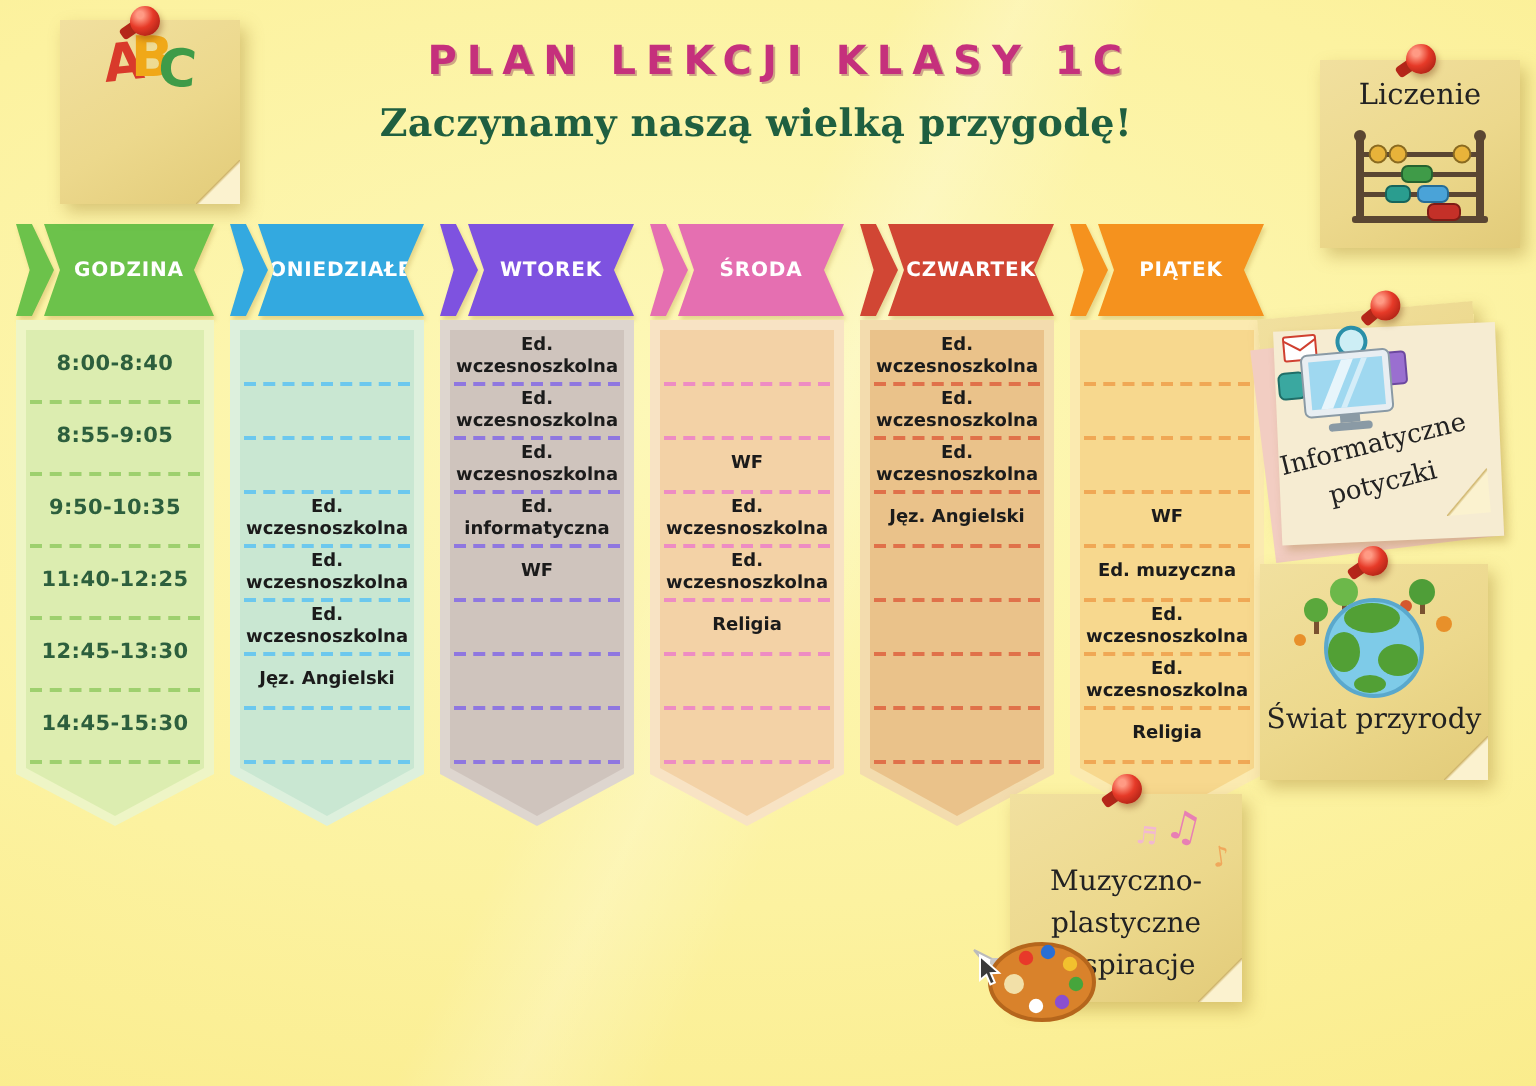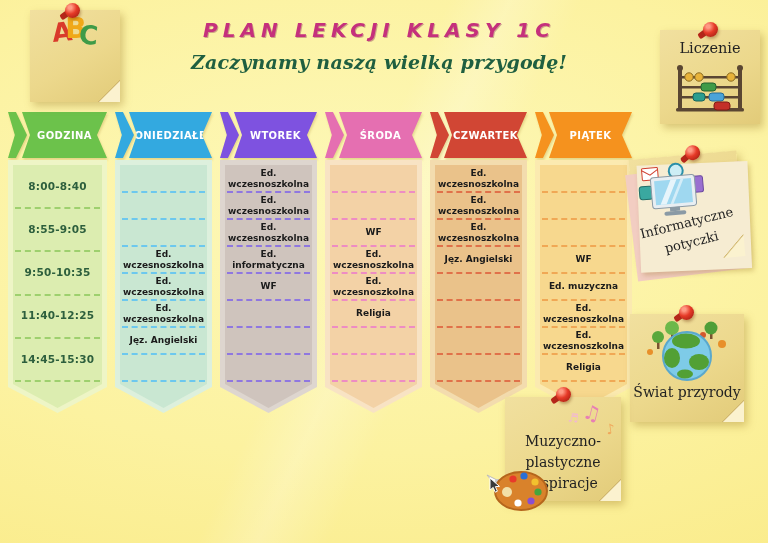--- a/index.html
+++ b/index.html
@@ -4,21 +4,21 @@
 <style>
   html,body{margin:0;padding:0;}
   .stage{
     position:relative; width:768px; height:543px; overflow:hidden;
     font-family:"DejaVu Sans", sans-serif;
     background:
       linear-gradient(115deg, rgba(255,255,255,0) 44%, rgba(255,255,255,.22) 50%, rgba(255,255,255,0) 57%),
       radial-gradient(130% 95% at 45% 38%, var(--background_top,#fdf8b8) 0%, #fcf2a0 48%, var(--background_bottom,#f9e87e) 100%);
   }
   
-  .titleblock{position:absolute; left:173px; top:18px; width:412px; text-align:center;font-style:italic;}
+  .titleblock{position:absolute; left:154px; top:18px; width:412px; text-align:right;}
   .title{
     color:var(--title,#c5307c); font-weight:bold; font-size:20px; letter-spacing:5px;
     text-shadow:1px 1px 0 rgba(120,20,70,.35);
   }
   .subtitle{
     margin-top:9px; color:var(--subtitle,#1f5f40); font-family:"DejaVu Serif", serif;
     font-weight:bold; font-size:19px; letter-spacing:.2px;
   }
   
   .timetable{position:absolute; left:8px; top:112px; display:flex; gap:8px;}
@@ -87,21 +87,21 @@
   .n-czytanie .notelabel{font-size:13px; margin-top:3px; line-height:1.45;}
   
   .n-liczenie{left:660px; top:30px; width:100px; height:94px;}
   .n-liczenie .notelabel{font-size:14.5px; margin-top:10px;}
   .n-liczenie svg{display:block; margin:8px auto 0;}
   
   .n-informatyczne{left:633px; top:155px; width:108px; height:106px; transform:rotate(-5deg);}
   .n-informatyczne svg{display:block; margin:6px 0 0 6px;}
   .n-informatyczne .notelabel{font-size:13px; margin-top:-4px; transform:rotate(-9deg); line-height:1.5;}
   
-  .n-swiat{left:630px; top:314px; width:114px; height:108px;}
+  .n-swiat{left:630px; top:282px; width:114px; height:108px;}
   .n-swiat svg{display:block; margin:6px auto 0;}
   .n-swiat .notelabel{font-size:14px; margin-top:2px;}
   
   .n-muzyczno{left:505px; top:397px; width:116px; height:104px;}
   .n-muzyczno .notelabel{font-size:14px; margin-top:34px; line-height:1.5;}
   .mus{position:absolute; font-weight:bold;}
   .mus1{right:20px; top:4px; font-size:20px; color:#e87fb4; transform:rotate(14deg);}
   .mus2{right:6px; top:24px; font-size:14px; color:#f0a85c; transform:rotate(-8deg);}
   .mus3{right:42px; top:14px; font-size:12px; color:#f2b8d2; transform:rotate(6deg);}
   .palette{position:absolute; left:-22px; bottom:-12px; z-index:7;}
@@ -127,20 +127,21 @@
           </span>
         </div>
         <div class="colbody">
           <div class="outer"></div>
           <div class="inner"></div>
           <div class="rows">
             <div class="row time">8:00-8:40</div>
             <div class="row time">8:55-9:05</div>
             <div class="row time">9:50-10:35</div>
             <div class="row time">11:40-12:25</div>
+            <div class="row time">12:45-13:30</div>
             <div class="row time">14:45-15:30</div>
           </div>
         </div>
       </div>
       <div class="col" style="--hdr: #33a9e0; --outer: #ddf0dd; --inner: #c9e7d2; --dash: #6cc8ee;">
         <div class="banner">
           <span class="tail"></span>
           <span class="bb">
             <span class="bt">PONIEDZIAŁEK</span>
           </span>

